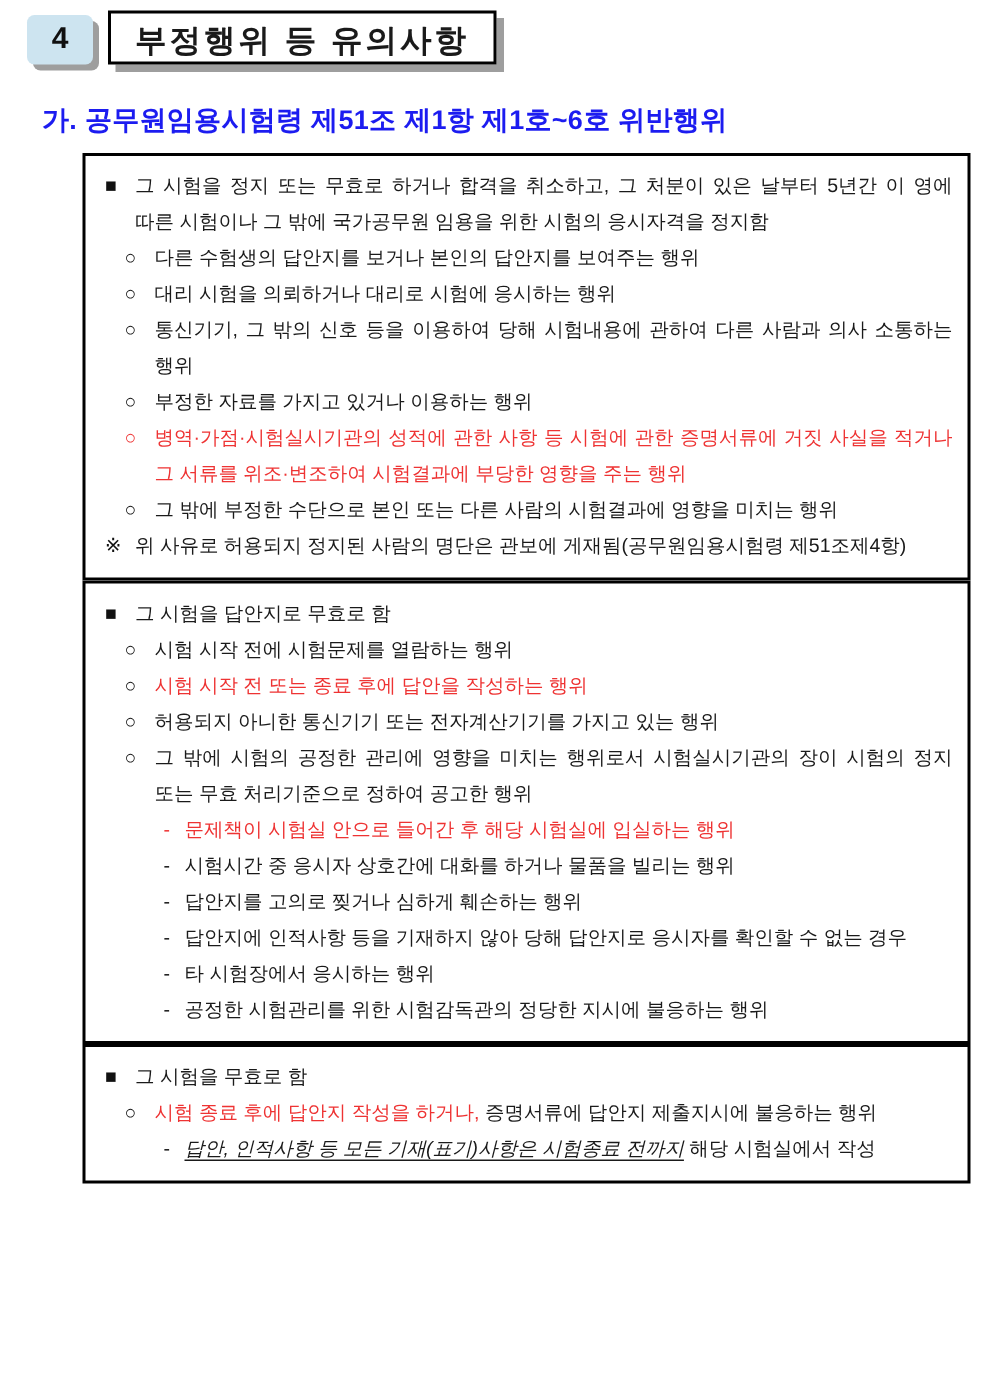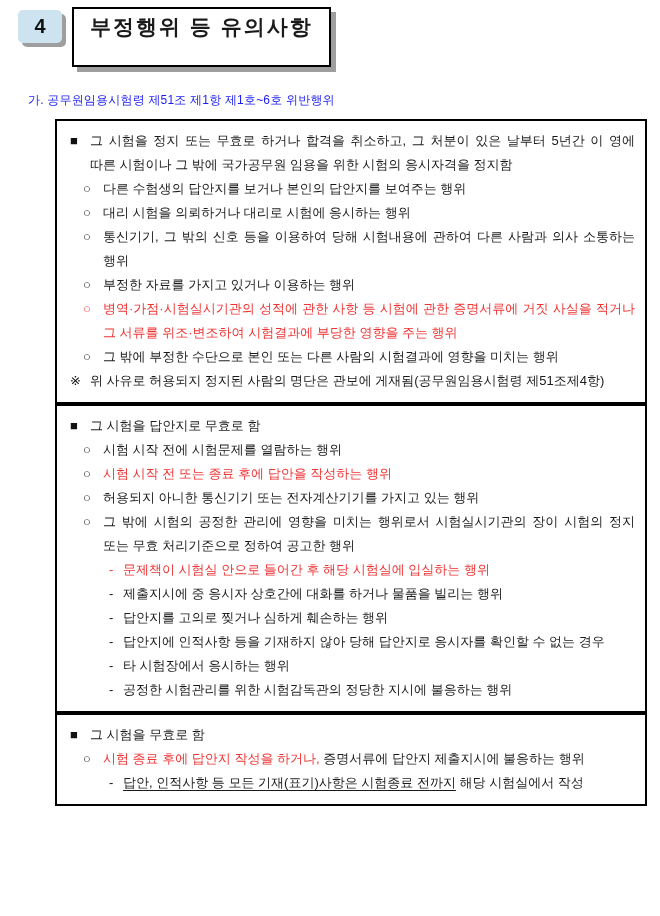--- a/index.html
+++ b/index.html
@@ -19,29 +19,29 @@
     background:var(--numbg,#cde4f0);
     border-radius:5px;
     box-shadow:4px 4px 0 #9e9e9e;
     display:flex;align-items:center;justify-content:center;
     font-size:20px;font-weight:bold;color:#101010;
     flex:none;
   }
   .title-box{
     margin-left:10px;margin-top:-3px;
     border:2px solid #000;background:#fff;
-    padding:4px 16px 24px 16px;
+    padding:4px 16px 0 16px;
     font-size:21px;font-weight:bold;letter-spacing:2px;
     box-shadow:5px 5px 0 #9e9e9e;
     white-space:nowrap;
   }
   
   .section-heading{
     margin:25px 0 10px 28px;
-    font-size:12px;font-weight:normal;
+    font-size:18px;font-weight:bold;
     color:var(--blue,#1c1cf0);
     letter-spacing:0.2px;
   }
   .content-box{
     margin-left:55px;
     width:592px;
     box-sizing:border-box;
     border:2px solid #000;
     padding:8px 10px 9px 10px;
     background:#fff;
@@ -49,21 +49,21 @@
   
   .line{display:flex;line-height:24px;font-size:13px;}
   .line .marker{flex:none;width:20px;color:#111;}
   .line.lvl0{margin-left:3px;}
   .line.lvl1{margin-left:16px;}
   .line.lvl2{margin-left:42px;}
   .line.lvl2 .marker{width:14px;}
   .line .txt{flex:1;text-align:justify;word-break:keep-all;}
   .red{color:var(--red,#ee3333);}
   .marker.red{color:var(--red,#ee3333);}
-  .ul{text-decoration:underline;text-underline-offset:3px;}
+  .ul{text-decoration:underline;text-underline-offset:3px;font-style:italic;}
 </style>
 </head>
 <body>
 
 <div class="page" style="--blue: #1c1cf0; --red: #ee3333; --numbg: #cde4f0;">
 
   <div class="hdr">
     <div class="num-box">
       <span>4</span>
     </div>
@@ -131,21 +131,21 @@
         <div class="line lvl1">
           <span class="marker">○</span>
           <div class="txt"><span>그 밖에 시험의 공정한 관리에 영향을 미치는 행위로서 시험실시기관의 장이 시험의 정지 또는 무효 처리기준으로 정하여 공고한 행위</span></div>
         </div>
         <div class="line lvl2">
           <span class="marker red">-</span>
           <div class="txt"><span class="red">문제책이 시험실 안으로 들어간 후 해당 시험실에 입실하는 행위</span></div>
         </div>
         <div class="line lvl2">
           <span class="marker">-</span>
-          <div class="txt"><span>제출지시에 중 응시자 상호간에 대화를 하거나 물품을 빌리는 행위</span></div>
+          <div class="txt"><span>시험시간 중 응시자 상호간에 대화를 하거나 물품을 빌리는 행위</span></div>
         </div>
         <div class="line lvl2">
           <span class="marker">-</span>
           <div class="txt"><span>답안지를 고의로 찢거나 심하게 훼손하는 행위</span></div>
         </div>
         <div class="line lvl2">
           <span class="marker">-</span>
           <div class="txt"><span>답안지에 인적사항 등을 기재하지 않아 당해 답안지로 응시자를 확인할 수 없는 경우</span></div>
         </div>
         <div class="line lvl2">

